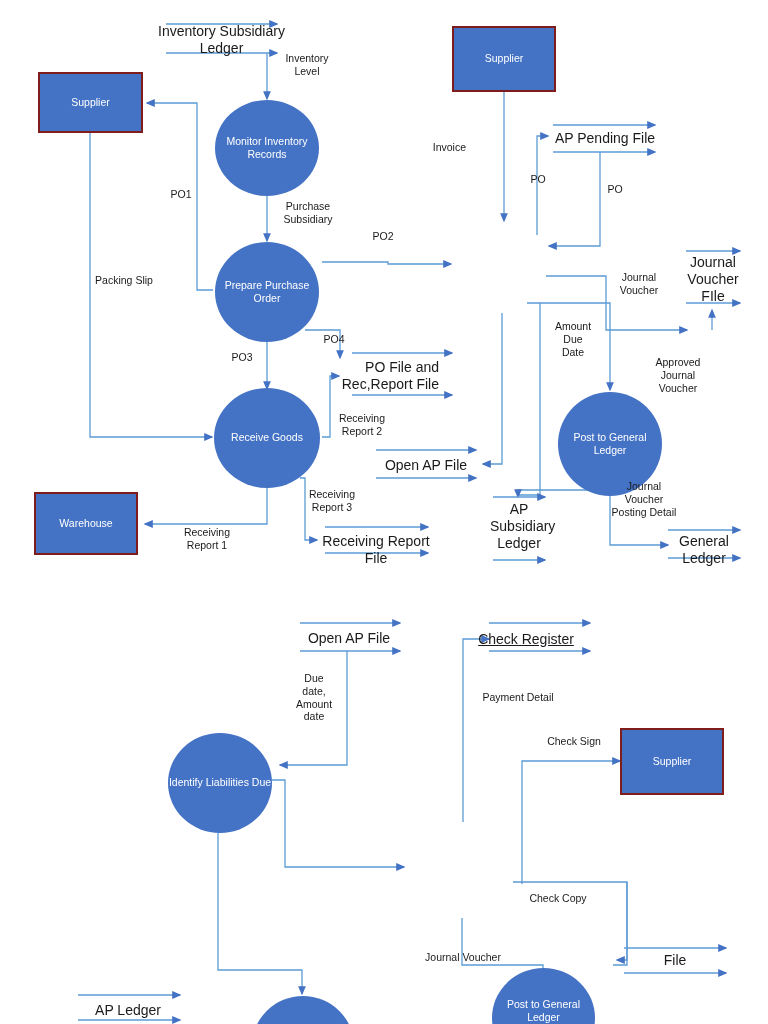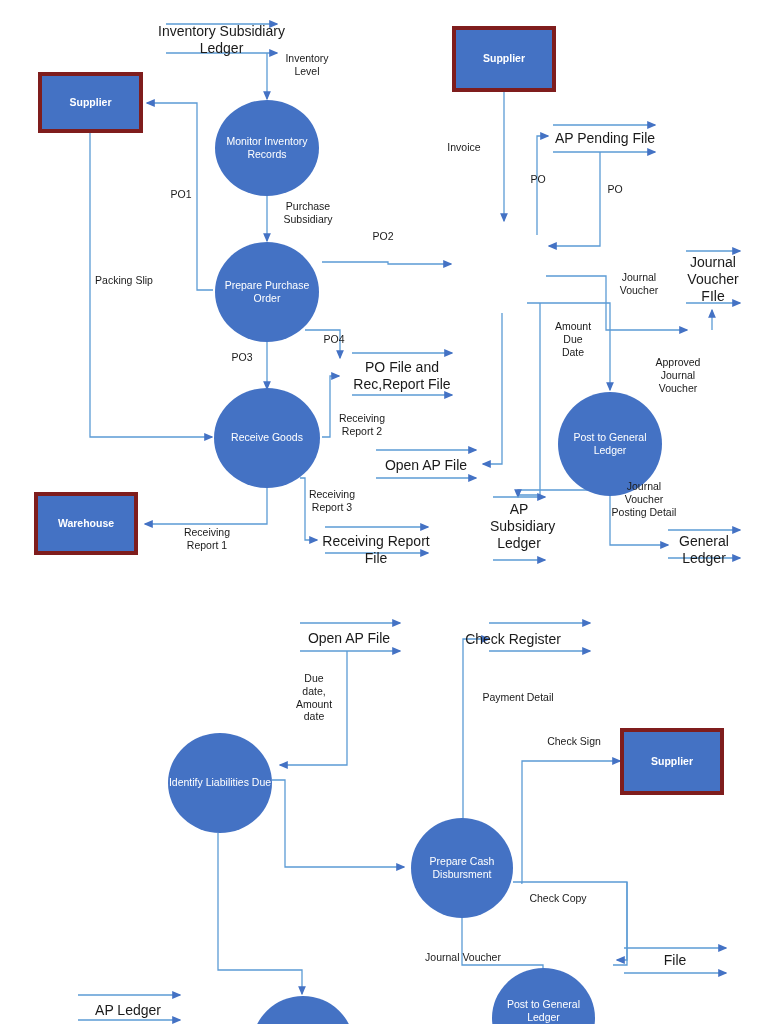--- a/index.html
+++ b/index.html
@@ -29,21 +29,21 @@
     display: flex;
     align-items: center;
     justify-content: center;
     text-align: center;
     color: #ffffff;
     font-size: 10.5px;
     line-height: 1.25;
     background: #4472C4;
   }
   .node.process { border-radius: 50%; }
-  .node.entity { border: 4px solid #7f1d1d; font-weight: bold; }
+  .node.entity { border: 2px solid #7f1d1d; }
   .label {
     position: absolute;
     color: #1a1a1a;
     font-size: 10.5px;
     line-height: 1.22;
     text-align: center;
     white-space: pre-line;
   }
   .store-label {
     position: absolute;
@@ -196,21 +196,21 @@
 
   <div class="store-label" style="left:155px; top:23px; width:133px;">Inventory Subsidiary
 Ledger</div>
 
   <div class="store-label" style="left:551px; top:130px; width:108px;">AP Pending File</div>
 
   <div class="store-label" style="left:683px; top:254px; width:60px;">Journal
 Voucher
 FIle</div>
 
-  <div class="store-label" style="left:350px; top:359px; width:104px;">PO File and
+  <div class="store-label" style="left:335px; top:359px; width:104px;text-align:right;">PO File and
 Rec,Report File</div>
 
   <div class="store-label" style="left:378px; top:457px; width:96px;">Open AP File</div>
 
   <div class="store-label" style="left:320px; top:533px; width:112px;">Receiving Report File</div>
 
   <div class="store-label" style="left:490px; top:501px; width:58px;">AP
 Subsidiary
 Ledger</div>
 
@@ -226,21 +226,21 @@
 
   <div class="label" style="left:272px; top:200px; width:72px;">Purchase
 Subsidiary</div>
 
   <div class="label" style="left:365px; top:230px; width:36px;">PO2</div>
 
   <div class="label" style="left:224px; top:351px; width:36px;">PO3</div>
 
   <div class="label" style="left:316px; top:333px; width:36px;">PO4</div>
 
-  <div class="label" style="left:440px; top:141px; width:48px;">Invoice</div>
+  <div class="label" style="left:418px; top:141px; width:48px;text-align:right;">Invoice</div>
 
   <div class="label" style="left:525px; top:173px; width:26px;">PO</div>
 
   <div class="label" style="left:602px; top:183px; width:26px;">PO</div>
 
   <div class="label" style="left:608px; top:271px; width:62px;">Journal
 Voucher</div>
 
   <div class="label" style="left:546px; top:320px; width:54px;">Amount
 Due
@@ -261,42 +261,37 @@
 
   <div class="label" style="left:598px; top:480px; width:92px;">Journal
 Voucher
 Posting Detail</div>
 
   <div class="node process" style="left:168px; top:733px; width:104px; height:100px;">
     <span>Identify
 Liabilities Due</span>
   </div>
 
-  <div class="node process" style="left:411px; top:818px; width:102px; height:100px;">
-    <span>Prepare
-Cash
-Disbursment</span>
-  </div>
 
   <div class="node process" style="left:492px; top:968px; width:103px; height:100px;">
     <span style="margin-top:-14px;">Post to General
 Ledger</span>
   </div>
 
   <div class="node process" style="left:252px; top:996px; width:102px; height:100px;">
     <span></span>
   </div>
 
   <div class="node entity" style="left:620px; top:728px; width:104px; height:67px;">
     <span>Supplier</span>
   </div>
 
   <div class="store-label" style="left:300px; top:630px; width:98px;">Open AP File</div>
 
-  <div class="store-label" style="left:463px; top:631px; width:100px;">Check Register</div>
+  <div class="store-label" style="left:476px; top:631px; width:100px;text-decoration:underline;">Check Register</div>
 
   <div class="store-label" style="left:630px; top:952px; width:90px;">File</div>
 
   <div class="store-label" style="left:80px; top:1002px; width:96px;">AP Ledger</div>
 
   <div class="label" style="left:288px; top:672px; width:52px;">Due
 date,
 Amount
 date</div>
 

